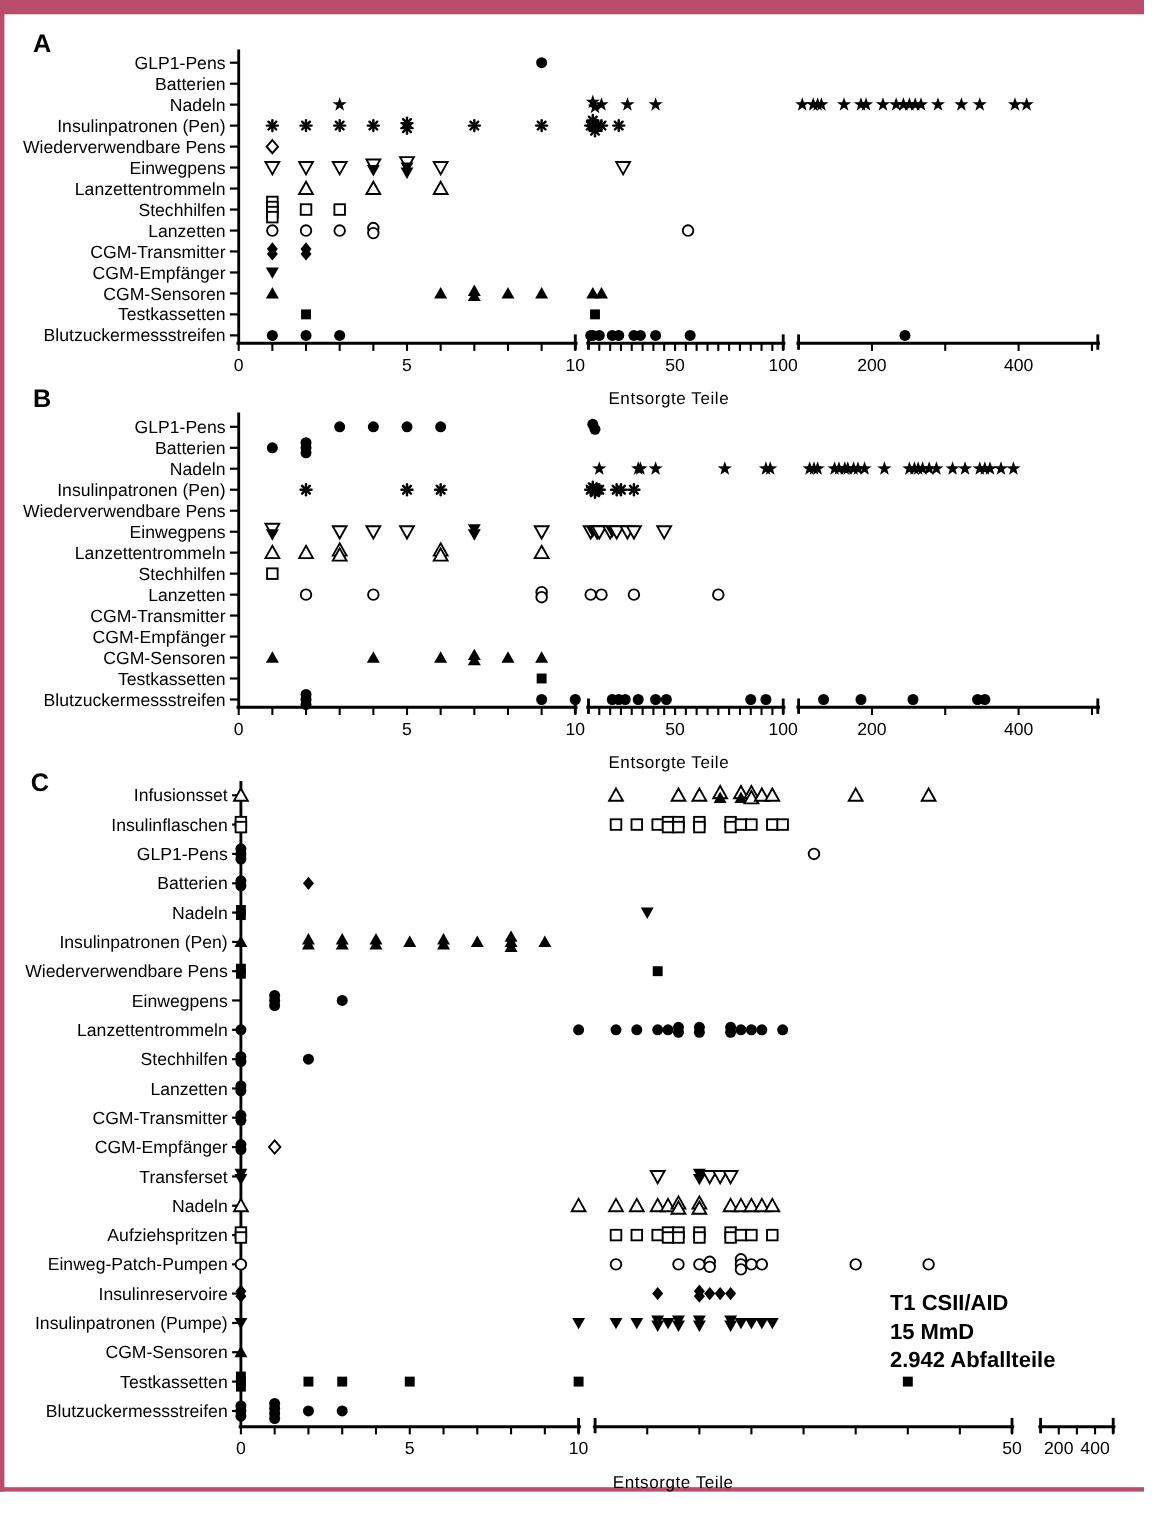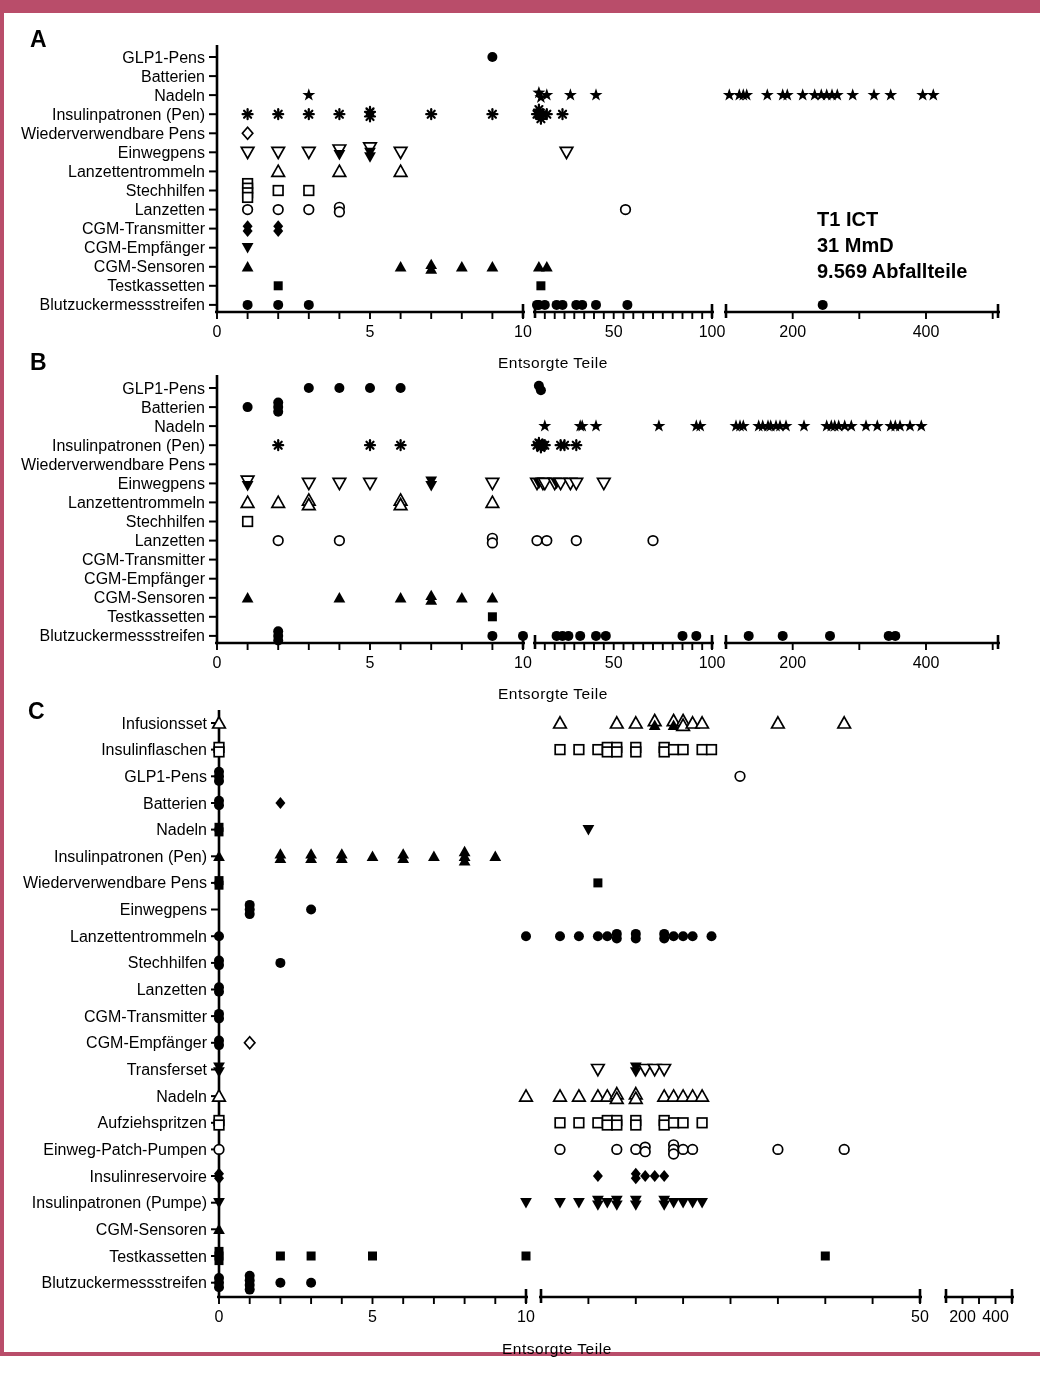--- a/index.html
+++ b/index.html
@@ -3,21 +3,21 @@
 <meta charset="utf-8">
 <style>
   html,body{margin:0;padding:0;background:#ffffff;}
   #stage{position:relative;width:1040px;height:1398px;background:#ffffff;overflow:hidden;
          font-family:"Liberation Sans",sans-serif;}
   .topbar{position:absolute;left:0;top:0;width:1053px;height:13px;}
   .frame{position:absolute;left:0;top:0;width:1045px;height:1352px;
          border-left:4px solid;border-right:4px solid;border-bottom:4px solid;}
   .panel-letter{position:absolute;font-size:23px;font-weight:bold;color:#000;}
   .stats{position:absolute;font-size:20px;font-weight:bold;color:#000;line-height:26px;white-space:nowrap;}
-  .xlab{position:absolute;width:220px;font-size:15.5px;color:#000;letter-spacing:.5px;}
+  .xlab{position:absolute;width:220px;text-align:center;font-size:15.5px;color:#000;letter-spacing:.5px;}
   svg text{font-family:"Liberation Sans",sans-serif;fill:#000;}
   .rowlab{font-size:16px;}
   .ticklab{font-size:16px;}
 </style>
 </head>
 <body>
 
 <div id="stage">
   <div class="topbar" style="background: rgb(185, 77, 106);"></div>
   <div class="frame" style="border-color: rgb(185, 77, 106);"></div>
@@ -1022,22 +1022,22 @@
           <circle transform="translate(280.4,1282.7)" r="5" fill="#000"></circle>
           <circle transform="translate(311.1,1282.7)" r="5" fill="#000"></circle>
         </g>
       </g>
     </svg>
 
   <div class="panel-letter" style="left:30px;top:26px">A</div>
   <div class="panel-letter" style="left:30px;top:349px">B</div>
   <div class="panel-letter" style="left:28px;top:698px">C</div>
 
-  <div class="stats" style="left:817px;top:206px">
-    <div>T1 ICT</div>
-    <div>31 MmD</div>
-    <div>9.569 Abfallteile</div>
+  <div class="stats" style="left:809px;top:1172px">
+    <div>T1 CSII/AID</div>
+    <div>15 MmD</div>
+    <div>2.942 Abfallteile</div>
   </div>
 
   <div class="xlab" style="left:498px;top:354px">Entsorgte  Teile</div>
   <div class="xlab" style="left:498px;top:685px">Entsorgte  Teile</div>
   <div class="xlab" style="left:502px;top:1340px">Entsorgte  Teile</div>
 </div>
 
 </body></html>

